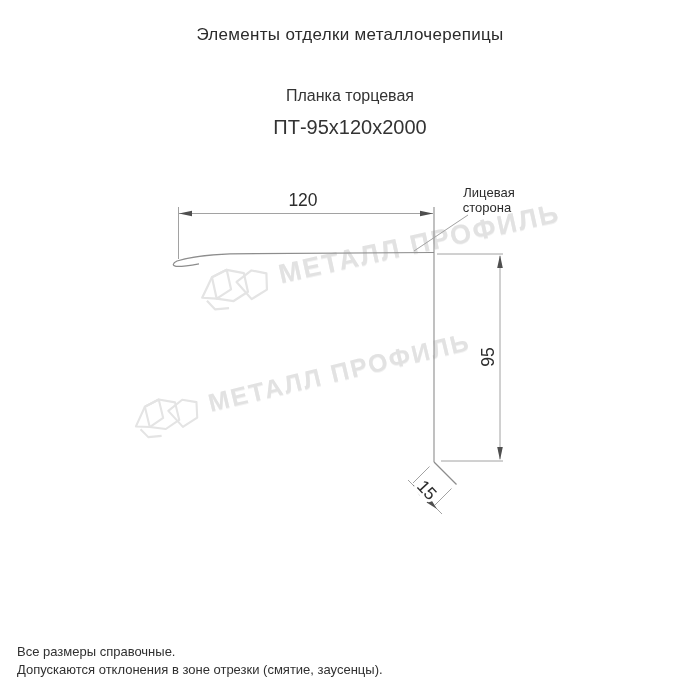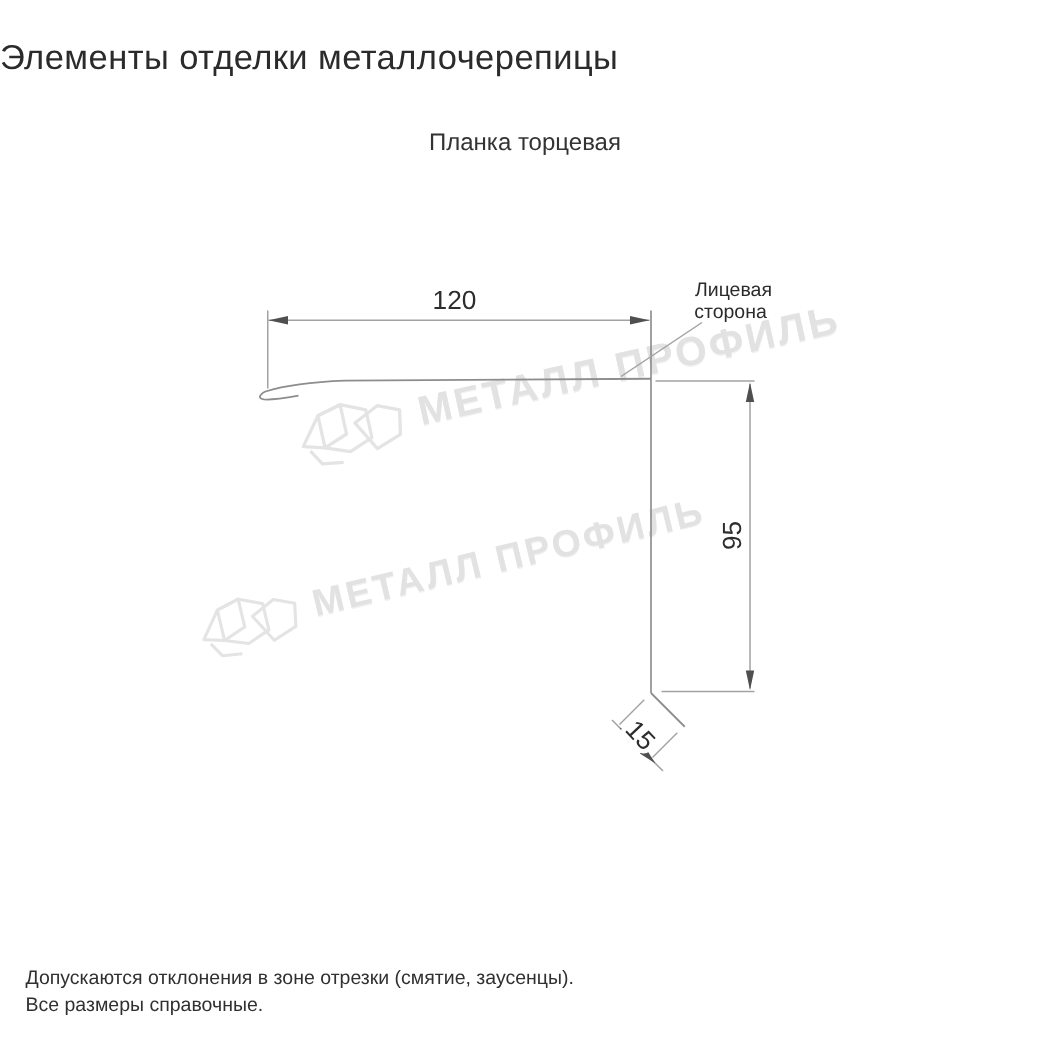--- a/index.html
+++ b/index.html
@@ -1,22 +1,22 @@
 <!DOCTYPE html>
 <html><head>
 <meta charset="utf-8">
 <style>
   html,body{margin:0;padding:0;background:#fff;}
   .page{
     position:relative;width:700px;height:700px;background:#ffffff;
     font-family:"Liberation Sans",sans-serif;overflow:hidden;
   }
   .title{
-    position:absolute;top:25px;left:0;width:700px;text-align:left;
-    font-size:23px;color:#2b2b2b;letter-spacing:.3px;
+    position:absolute;top:25px;left:0;width:700px;text-align:center;
+    font-size:17px;color:#2b2b2b;letter-spacing:.3px;
   }
   .product-name{
     position:absolute;top:87px;left:0;width:700px;text-align:center;
     font-size:16px;color:#333333;
   }
   .product-code{
     position:absolute;top:116px;left:0;width:700px;text-align:center;
     font-size:20px;color:#333333;
   }
   .wm{
@@ -36,20 +36,21 @@
     font-size:13px;color:#303030;line-height:18px;
   }
 </style>
 </head>
 <body>
 
 <div class="page">
 
   <div class="title">Элементы отделки металлочерепицы</div>
   <div class="product-name">Планка торцевая</div>
+  <div class="product-code">ПТ-95х120х2000</div>
 
   <div class="wm wm-1">
     <svg width="78" height="50" viewBox="0 0 78 50">
       <g fill="none" stroke="#e4e4e4" stroke-width="2.2" stroke-linejoin="round">
         <path d="M5,31 L19,13 L35,9 L35,29 L19,35 Z"></path>
         <path d="M19,13 L35,9 L51,16 L51,35 L35,41 L19,35 Z"></path>
         <path d="M42,23 L59,15 L73,21 L70,37 L53,43 Z"></path>
         <path d="M9,35 L15,45 L29,47"></path>
       </g>
     </svg>
@@ -97,17 +98,17 @@
     <polygon points="413,485 423.4,491.6 419.6,495.4" fill="#4f4f4f"></polygon>
     <polygon points="437,509 430.4,498.6 426.6,502.4" fill="#4f4f4f"></polygon>
     <text x="427" y="496" text-anchor="middle" class="dim-text" transform="rotate(47 427 490)" stroke="#ffffff" stroke-width="6" paint-order="stroke" fill="#2d2d2d">15</text>
 
     <line x1="468" y1="215" x2="414" y2="251" stroke="#a2a2a2" stroke-width="1"></line>
     <text x="489" y="197" text-anchor="middle" class="label-text">Лицевая</text>
     <text x="487" y="212" text-anchor="middle" class="label-text">сторона</text>
   </svg>
 
   <div class="footer">
+    <div>Все размеры справочные.</div>
     <div>Допускаются отклонения в зоне отрезки (смятие, заусенцы).</div>
-    <div>Все размеры справочные.</div>
   </div>
 
 </div>
 
 </body></html>

